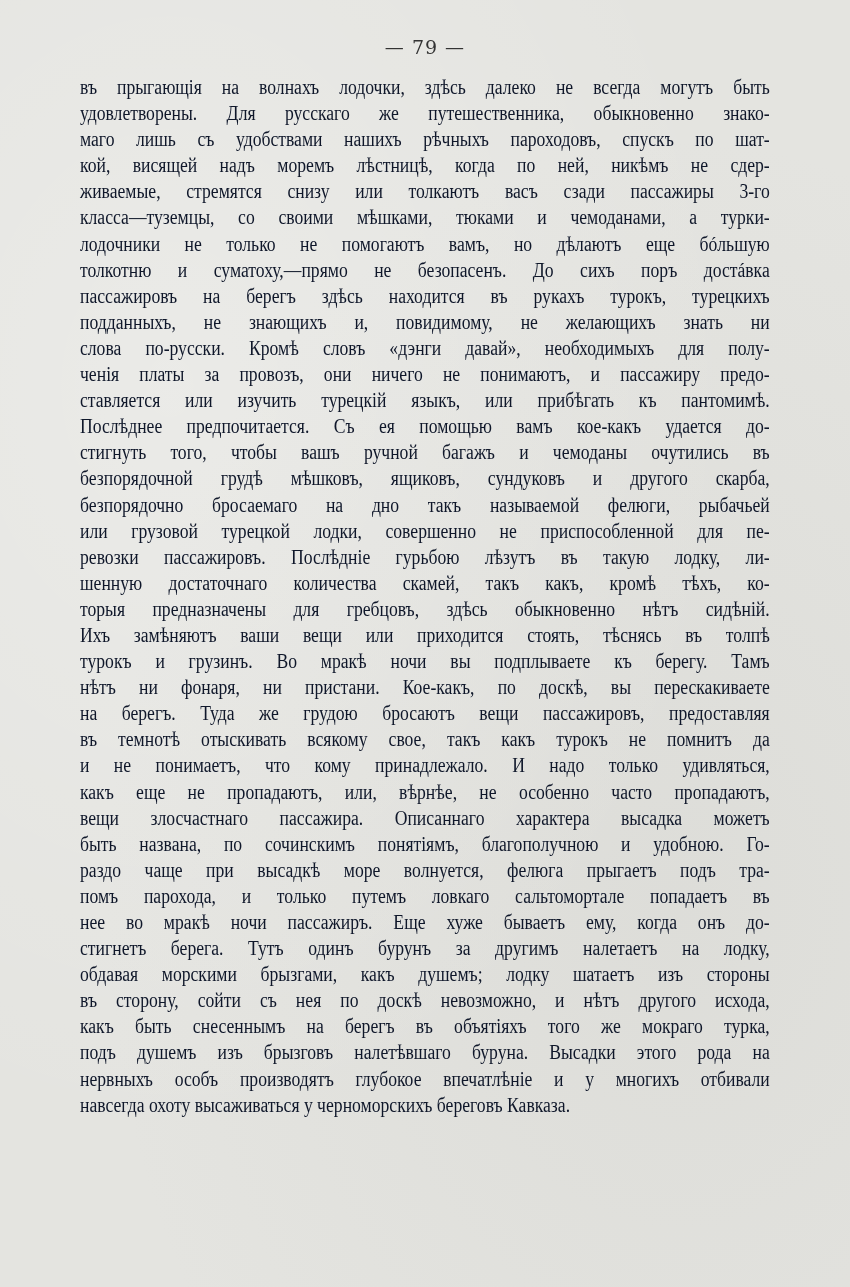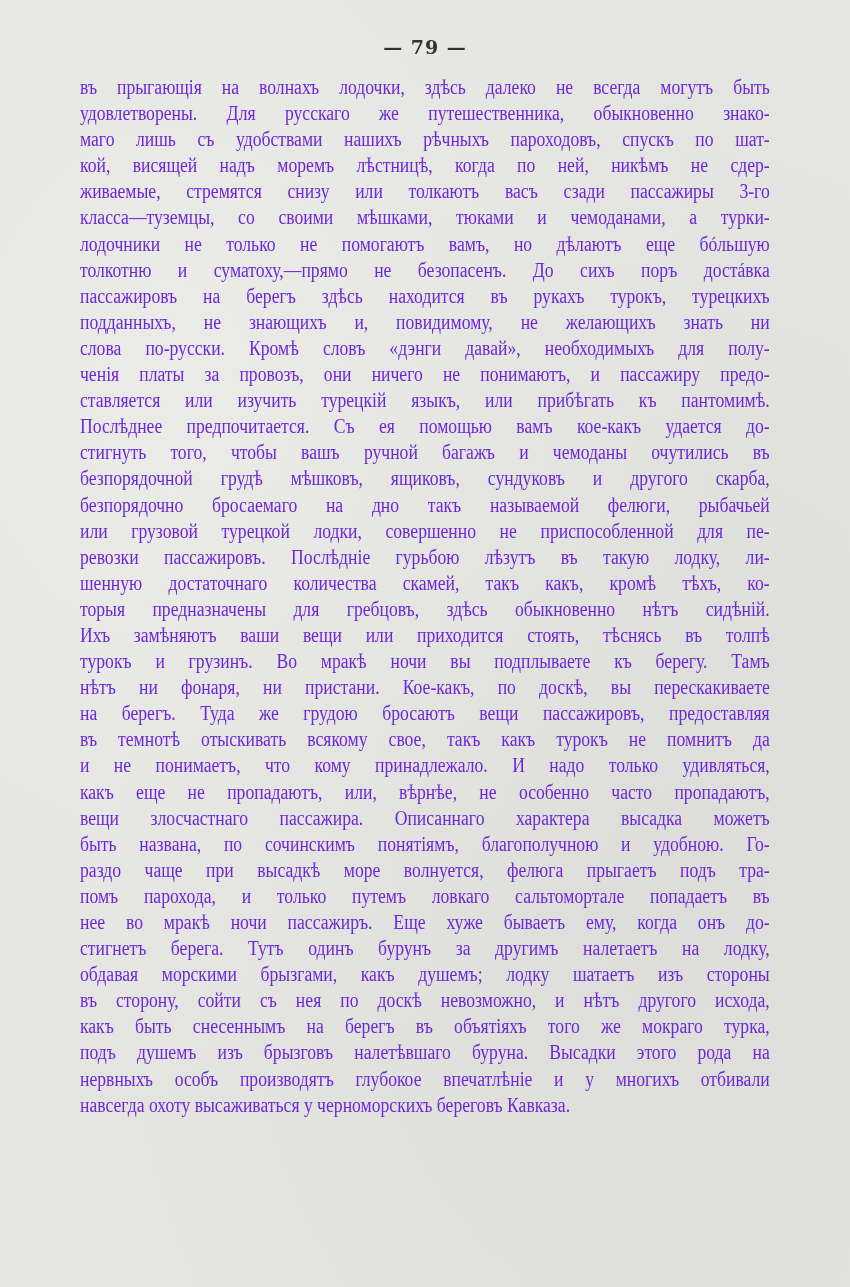--- a/index.html
+++ b/index.html
@@ -26,30 +26,29 @@
     .page-number {
       position: absolute;
       top: 36px;
       left: 0;
       width: 850px;
       text-align: center;
       font-family: "DejaVu Serif", serif;
       font-size: 19px;
       color: #333;
       letter-spacing: 1px;
-      font-weight: bold;
     }
     .body-text {
       position: absolute;
       left: 80px;
       top: 74px;
       width: 690px;
       font-family: "Liberation Serif", serif;
       font-size: 20.5px;
-      color: #6d28d9;
+      color: #0f172a;
     }
     .line {
       display: block;
       height: 26.1px;
       line-height: 26.1px;
       white-space: nowrap;
       text-align: justify;
       text-align-last: justify;
       transform: scaleX(0.86);
       transform-origin: left center;

